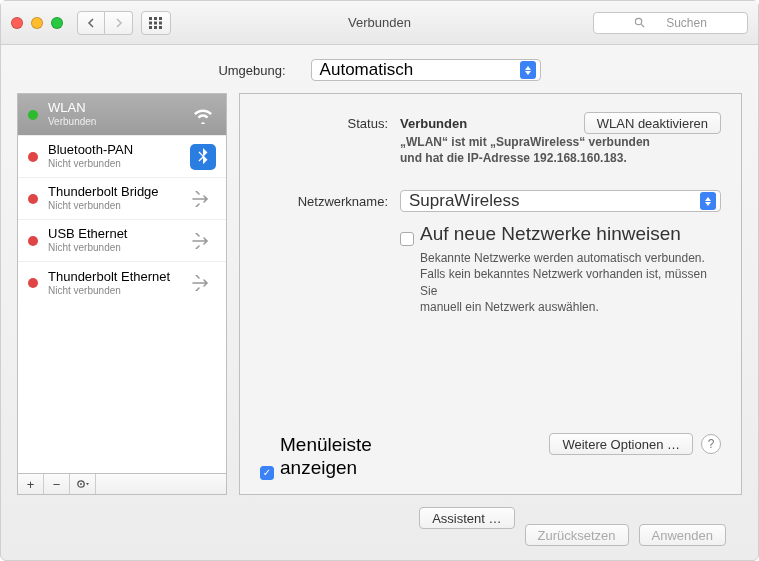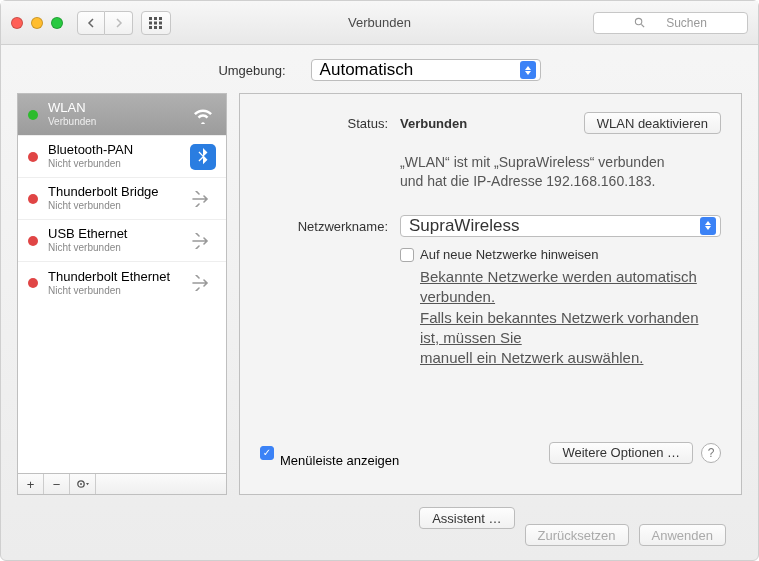--- a/index.html
+++ b/index.html
@@ -38,36 +38,36 @@
 .itemname { font-size: 13px; }
 .itemsub { font-size: 10px; color: #888; }
 .item.selected .itemsub { color: #eee; }
 .itemicon { width: 26px; height: 26px; display:flex; align-items:center; justify-content:center; border-radius:5px; }
 .wifiicon svg { fill: #fff; }
 .bticon { background: #2a7de1; }
 .bticon svg { fill:#fff; }
 .arrowicon { color:#8a8a8a; }
 .toolbar { height: 22px; display: flex; border: 1px solid #bfbfbf; background: linear-gradient(#fbfbfb,#efefef); }
 .toolbar .tbtn { width: 26px; display:flex; align-items:center; justify-content:center; border-right:1px solid #ccc; font-size:13px; color:#444; }
-.mainpane { flex:1; background:#f4f4f4; border:1px solid #bfbfbf; padding: 18px 20px 25px 20px; position: relative; display:flex; flex-direction:column; }
+.mainpane { flex:1; background:#f4f4f4; border:1px solid #bfbfbf; padding: 18px 20px 14px 20px; position: relative; display:flex; flex-direction:column; }
 .row { display:flex; align-items:flex-start; margin-bottom: 10px; }
 .rowlabel { width: 140px; text-align: right; padding-right: 12px; font-size: 13px; color:#333; padding-top: 4px; }
 .rowcontent { flex:1; font-size:13px; color:#333; }
 .statusval { font-weight: bold; }
 .btn { height: 22px; background: linear-gradient(#fdfdfd,#f1f1f1); border:1px solid #bcbcbc; border-radius:4px; padding:0 12px; font-size:13px; display:inline-flex; align-items:center; color:#333; }
 .btn.disabled { color:#aaa;margin-top:17px; }
-.detailtext { font-size: 14px; color: #555; margin-top: 19px; line-height: 1.35; }
+.detailtext { font-size: 12px; color: #555; margin-top: 0; line-height: 1.35; font-weight: bold; }
 .checkbox { width:14px; height:14px; border:1px solid #aaa; border-radius:3px; background:#fff; display:inline-flex; align-items:center; justify-content:center; margin-right:6px; vertical-align: middle; flex-shrink:0; }
 .checkbox.checked { background:#3b82f6; border-color:#3b82f6; }
 .checkbox.checked::after { content:"✓"; color:#fff; font-size:10px; line-height:1; }
-.helptext { font-size: 15px; color: #555; line-height: 1.35; margin-top: 4px; margin-left: 20px; text-decoration: underline; }
+.helptext { font-size: 12px; color: #555; line-height: 1.35; margin-top: 4px; margin-left: 20px; }
 .bottomrow { margin-top:auto; display:flex; align-items:center; }
 .helpbtn { width:20px; height:20px; border-radius:50%; border:1px solid #b0b0b0; background:#fff; color:#7a7a7a; font-size:12px; display:flex; align-items:center; justify-content:center; margin-left:8px; }
 .footer { display:flex; justify-content:flex-end; gap:10px; padding: 12px 16px 0 16px; }
-.chklabel { display:flex; align-items:center; font-size:13px; line-height:1.25; }
+.chklabel { display:flex; align-items:flex-end; font-size:19px; line-height:1.25; }
 </style>
 </head>
 <body>
 
 <div class="window">
   <div class="titlebar">
     <div class="traffic">
       <div class="dot close"></div>
       <div class="dot min"></div>
       <div class="dot max"></div>

